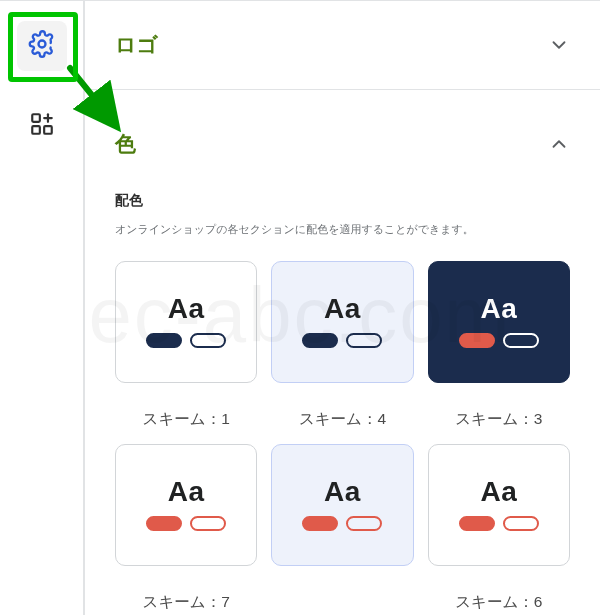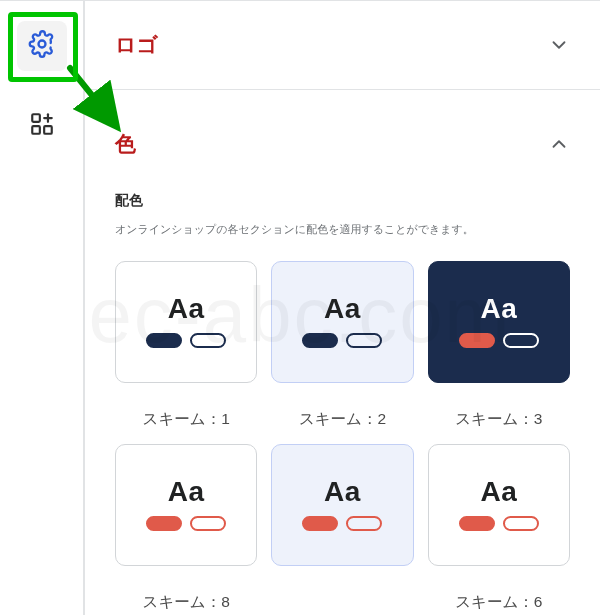--- a/index.html
+++ b/index.html
@@ -51,21 +51,21 @@
   }
 
   .panel { flex:1; display:flex; flex-direction:column; }
   .acc-item { border-bottom:1px solid #e1e3e5; }
   .acc-header {
     display:flex; align-items:center; justify-content:space-between;
     padding:30px 30px 30px 30px;
     cursor:pointer;
     font-size:21px;
     font-weight:600;
-    color:#b91c1c;
+    color:#4d7c0f;
   }
   .acc-header.colors { padding-top:40px; padding-bottom:18px; border-bottom:none;}
   .chev { color:#5c5f62; display:flex; }
   .acc-body { padding:0 30px 20px 30px; }
   .sub-title { font-size:14px; font-weight:600; margin:16px 0 10px; color:#303030;}
   .sub-desc { font-size:11px; line-height:1.7; color:#6d7175; margin:0 0 22px; }
 
   .schemes {
     display:grid;
     grid-template-columns: repeat(3, 1fr);
@@ -172,41 +172,41 @@
               <div class="swatch-label">スキーム：1</div>
             </div>
             <div style="display: flex; flex-direction: column; gap: 8px;">
               <div class="swatch selected" style="background: rgb(238, 242, 251);">
                 <div class="aa" style="color: rgb(32, 34, 35);">Aa</div>
                 <div class="pills">
                   <div class="pill" style="background: rgb(27, 44, 77); border: 2px solid rgb(27, 44, 77);"></div>
                   <div class="pill outline" style="border: 2px solid rgb(27, 44, 77);"></div>
                 </div>
               </div>
-              <div class="swatch-label">スキーム：2</div>
+              <div class="swatch-label">スキーム：4</div>
             </div>
             <div style="display: flex; flex-direction: column; gap: 8px;">
               <div class="swatch dark" style="background: rgb(27, 44, 77);">
                 <div class="aa" style="color: rgb(255, 255, 255);">Aa</div>
                 <div class="pills">
                   <div class="pill" style="background: rgb(224, 90, 74); border: 2px solid rgb(224, 90, 74);"></div>
                   <div class="pill outline" style="border: 2px solid rgb(255, 255, 255);"></div>
                 </div>
               </div>
               <div class="swatch-label">スキーム：3</div>
             </div>
             <div style="display: flex; flex-direction: column; gap: 8px;">
               <div class="swatch" style="background: rgb(255, 255, 255);">
                 <div class="aa" style="color: rgb(32, 34, 35);">Aa</div>
                 <div class="pills">
                   <div class="pill" style="background: rgb(224, 90, 74); border: 2px solid rgb(224, 90, 74);"></div>
                   <div class="pill outline" style="border: 2px solid rgb(224, 90, 74);"></div>
                 </div>
               </div>
-              <div class="swatch-label">スキーム：8</div>
+              <div class="swatch-label">スキーム：7</div>
             </div>
             <div style="display: flex; flex-direction: column; gap: 8px;">
               <div class="swatch selected" style="background: rgb(238, 242, 251);">
                 <div class="aa" style="color: rgb(32, 34, 35);">Aa</div>
                 <div class="pills">
                   <div class="pill" style="background: rgb(224, 90, 74); border: 2px solid rgb(224, 90, 74);"></div>
                   <div class="pill outline" style="border: 2px solid rgb(224, 90, 74);"></div>
                 </div>
               </div>
             </div>

